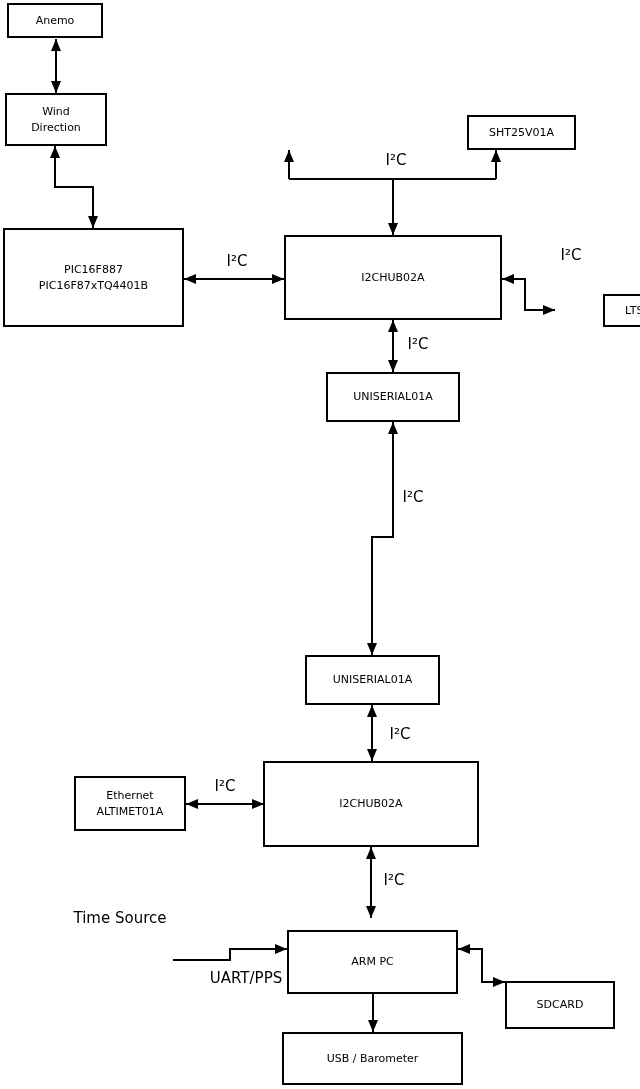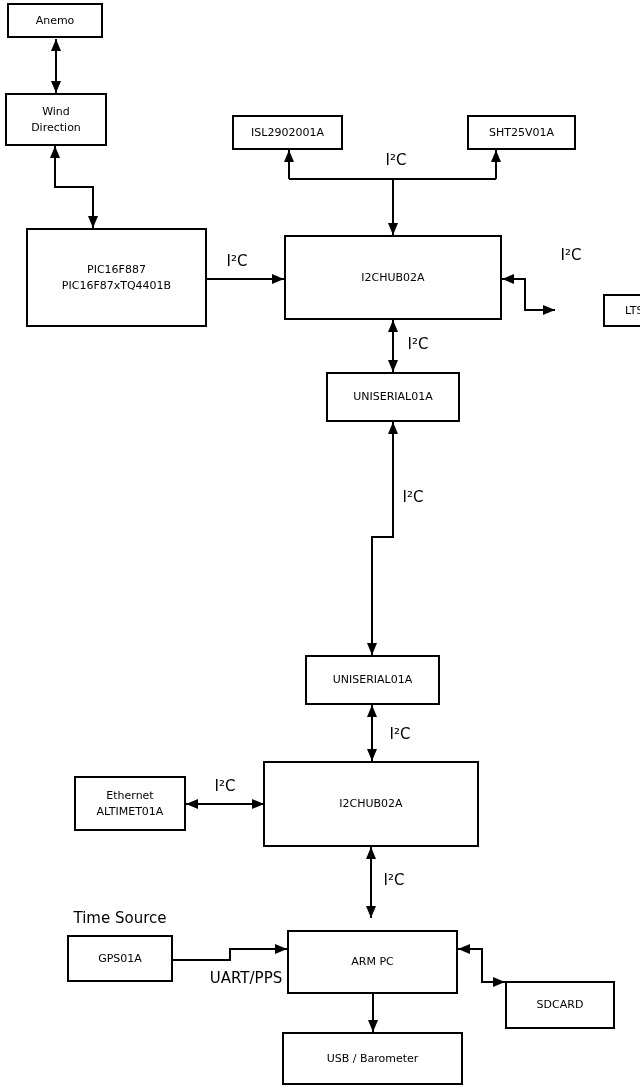--- a/index.html
+++ b/index.html
@@ -78,28 +78,25 @@
 
   <div class="node" style="left:7px; top:3px; width:96px; height:35px;">
     <span>Anemo</span>
   </div>
 
   <div class="node" style="left:5px; top:93px; width:102px; height:53px;">
     <span>Wind
 Direction</span>
   </div>
 
-  <div class="node" style="left:3px; top:228px; width:181px; height:99px;margin-left:23px;">
+  <div class="node" style="left:3px; top:228px; width:181px; height:99px;">
     <span>PIC16F887
 PIC16F87xTQ4401B</span>
   </div>
 
-  <div class="node" style="left:232px; top:115px; width:111px; height:35px;">
-    <span>ISL2902001A</span>
-  </div>
 
   <div class="node" style="left:467px; top:115px; width:109px; height:35px;">
     <span>SHT25V01A</span>
   </div>
 
   <div class="node" style="left:284px; top:235px; width:218px; height:85px;">
     <span>I2CHUB02A</span>
   </div>
 
   <div class="node" style="left:555px; top:294px; width:84px; height:33px;margin-left:48px;">
@@ -116,23 +113,20 @@
 
   <div class="node" style="left:74px; top:776px; width:112px; height:55px;">
     <span>Ethernet
 ALTIMET01A</span>
   </div>
 
   <div class="node" style="left:263px; top:761px; width:216px; height:86px;">
     <span>I2CHUB02A</span>
   </div>
 
-  <div class="node" style="left:67px; top:935px; width:106px; height:47px;">
-    <span>GPS01A</span>
-  </div>
 
   <div class="node" style="left:287px; top:918px; width:171px; height:64px;margin-top:12px;">
     <span>ARM PC</span>
   </div>
 
   <div class="node" style="left:505px; top:959px; width:110px; height:48px;margin-top:22px;">
     <span>SDCARD</span>
   </div>
 
   <div class="node" style="left:282px; top:1032px; width:181px; height:53px;">

